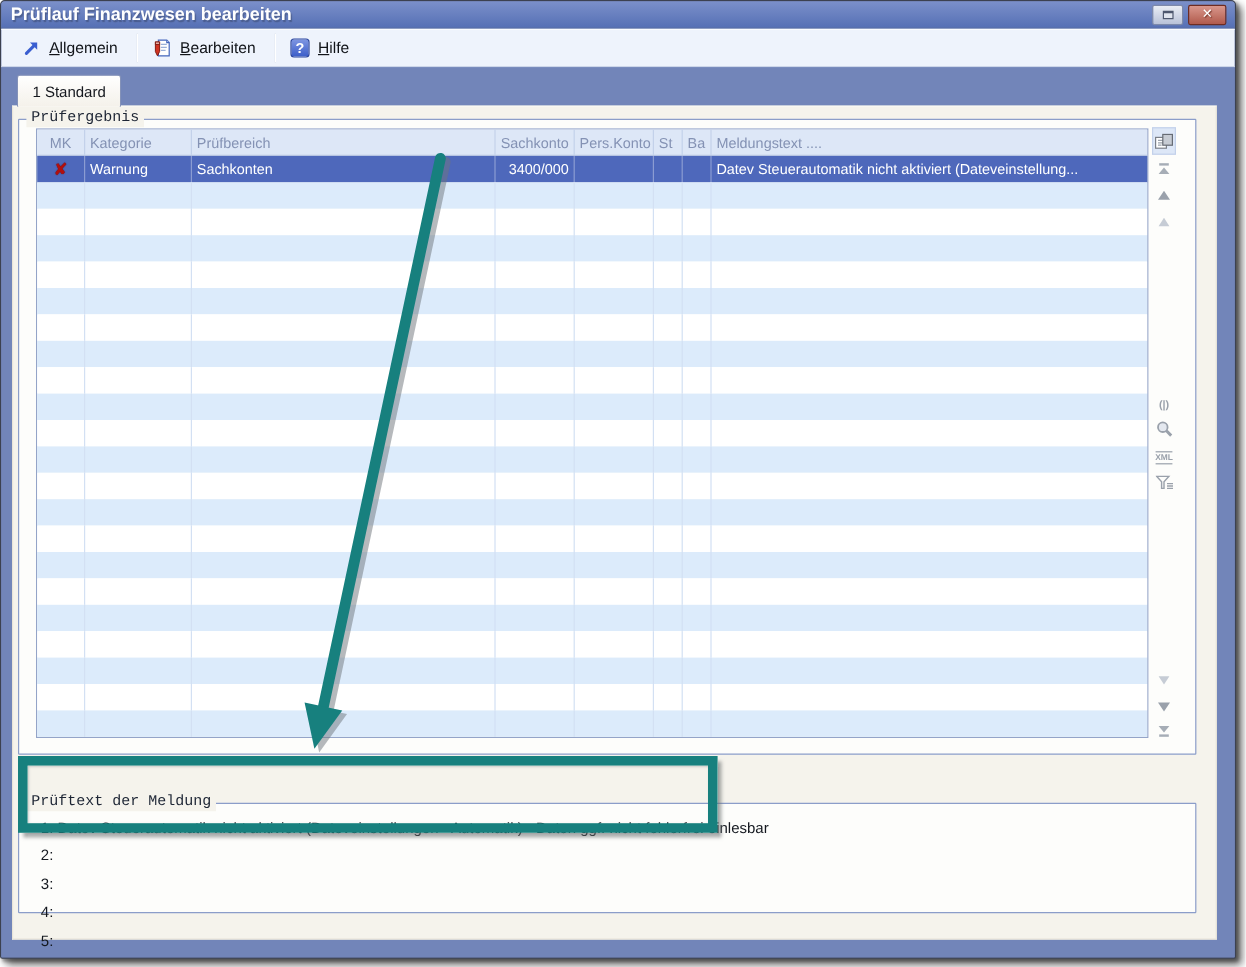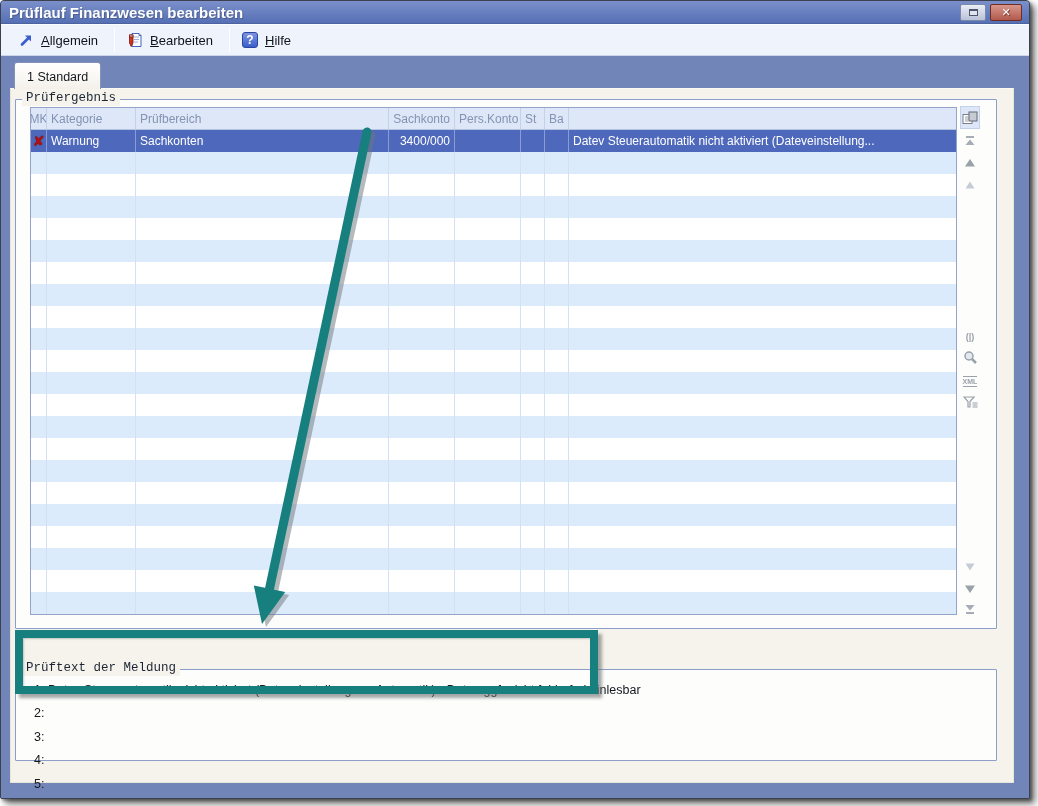--- a/index.html
+++ b/index.html
@@ -29,21 +29,21 @@
   .wbtn.close { width:32px; background:linear-gradient(180deg,#d9978c,#b15a4c); border:1px solid #6e2c22; }
   .close-glyph { color:#fff; font-size:11px; font-weight:bold; line-height:1; text-shadow:1px 1px 1px rgba(80,20,10,.7); }
 
   
   .toolbar {
     position:absolute; left:0; top:23px; right:0; height:32px;
     background:var(--toolbar_bg);
     border-top:1px solid #fbfcff; border-bottom:1px solid #cdd6ea;
     display:flex; align-items:center; padding-left:10px;
   }
-  .tbtn { display:flex; align-items:center; gap:7px; padding:4px 10px 4px 6px; font-size:13px; color:#101318; border:1px solid transparent; border-radius:2px; }
+  .tbtn { display:flex; align-items:flex-start; gap:7px; padding:4px 10px 4px 6px; font-size:13px; color:#101318; border:1px solid transparent; border-radius:2px; }
   .tbtn .mn { text-decoration:underline; }
   .tsep { width:1px; height:24px; background:#b7c1d8; border-right:1px solid #fff; margin:0 5px; }
   .icon16 { width:16px; height:16px; display:block; }
   .hilfe-badge { width:16px; height:16px; border-radius:3px; background:linear-gradient(180deg,#7d95e2,#3c5ec9); border:1px solid #2b46a0;
     color:#fff; font-weight:bold; font-size:12px; display:flex; align-items:center; justify-content:center; }
 
   
   .frame { position:absolute; left:0; top:55px; right:0; bottom:0; background:var(--frame); }
   .tab {
     position:absolute; left:13px; top:6px; height:27px; padding:7px 12px 0 12px; z-index:2;
@@ -62,21 +62,21 @@
   .gb-pruftext { left:4px; top:541px; width:982px; height:92px;margin-top:39px; }
   .legend { position:absolute; top:-9px; left:6px; background:var(--panel_bg); padding:0 4px; font-size:12.5px; color:#1d2534; line-height:15px;font-family:Liberation Mono, monospace; }
 
   
   .table { position:absolute; left:14px; top:7px; width:927px; border:1px solid #94a4c8; background:#fff; }
   .thead { display:flex; height:22px; background:var(--header_bg); border-bottom:1px solid #b6c4e2; }
   .hc { display:flex; align-items:center; font-size:12px; color:var(--header_text); padding:0 4px; border-right:1px solid #c3d1ea; overflow:hidden; white-space:nowrap; }
   .trow { display:flex; height:22px; background:#fff; }
   .tbody .trow:nth-child(even) { background:var(--stripe); }
   .c { display:flex; align-items:center; font-size:12px; color:#15181e; padding:0 4px; border-right:1px solid #d3e0f3; overflow:hidden; white-space:nowrap; height:22px; }
-  .c0 { width:16px; justify-content:center; padding:0; }
+  .c0 { width:40px; justify-content:center; padding:0; }
   .c1 { width:89px; } .c2 { width:253px; }
   .c3 { width:66px; justify-content:flex-end; }
   .c4 { width:66px; } .c5 { width:24px; } .c6 { width:24px; }
   .c7 { flex:1; border-right:none; }
   .trow.selected { background:var(--selection) !important; }
   .trow.selected .c { color:var(--selection_text); border-right:1px solid rgba(255,255,255,.35); }
   .trow.selected .c7 { border-right:none; }
   .x-mark { color:var(--warning_x); font-weight:bold; font-size:14px; text-shadow:0 0 1px #5c0000; }
 
   
@@ -152,20 +152,21 @@
 
           <div class="table">
             <div class="thead">
               <div class="hc c0">MK</div>
               <div class="hc c1">Kategorie</div>
               <div class="hc c2">Prüfbereich</div>
               <div class="hc c3">Sachkonto</div>
               <div class="hc c4">Pers.Konto</div>
               <div class="hc c5">St</div>
               <div class="hc c6">Ba</div>
+              <div class="hc c7">Meldungstext ....</div>
             </div>
             <div class="tbody">
               <div class="trow selected">
                 <div class="c c0">
                     <span class="x-mark">✘</span>
                   </div>
                 <div class="c c1">Warnung</div>
                 <div class="c c2">Sachkonten</div>
                 <div class="c c3">3400/000</div>
                 <div class="c c4"></div>

